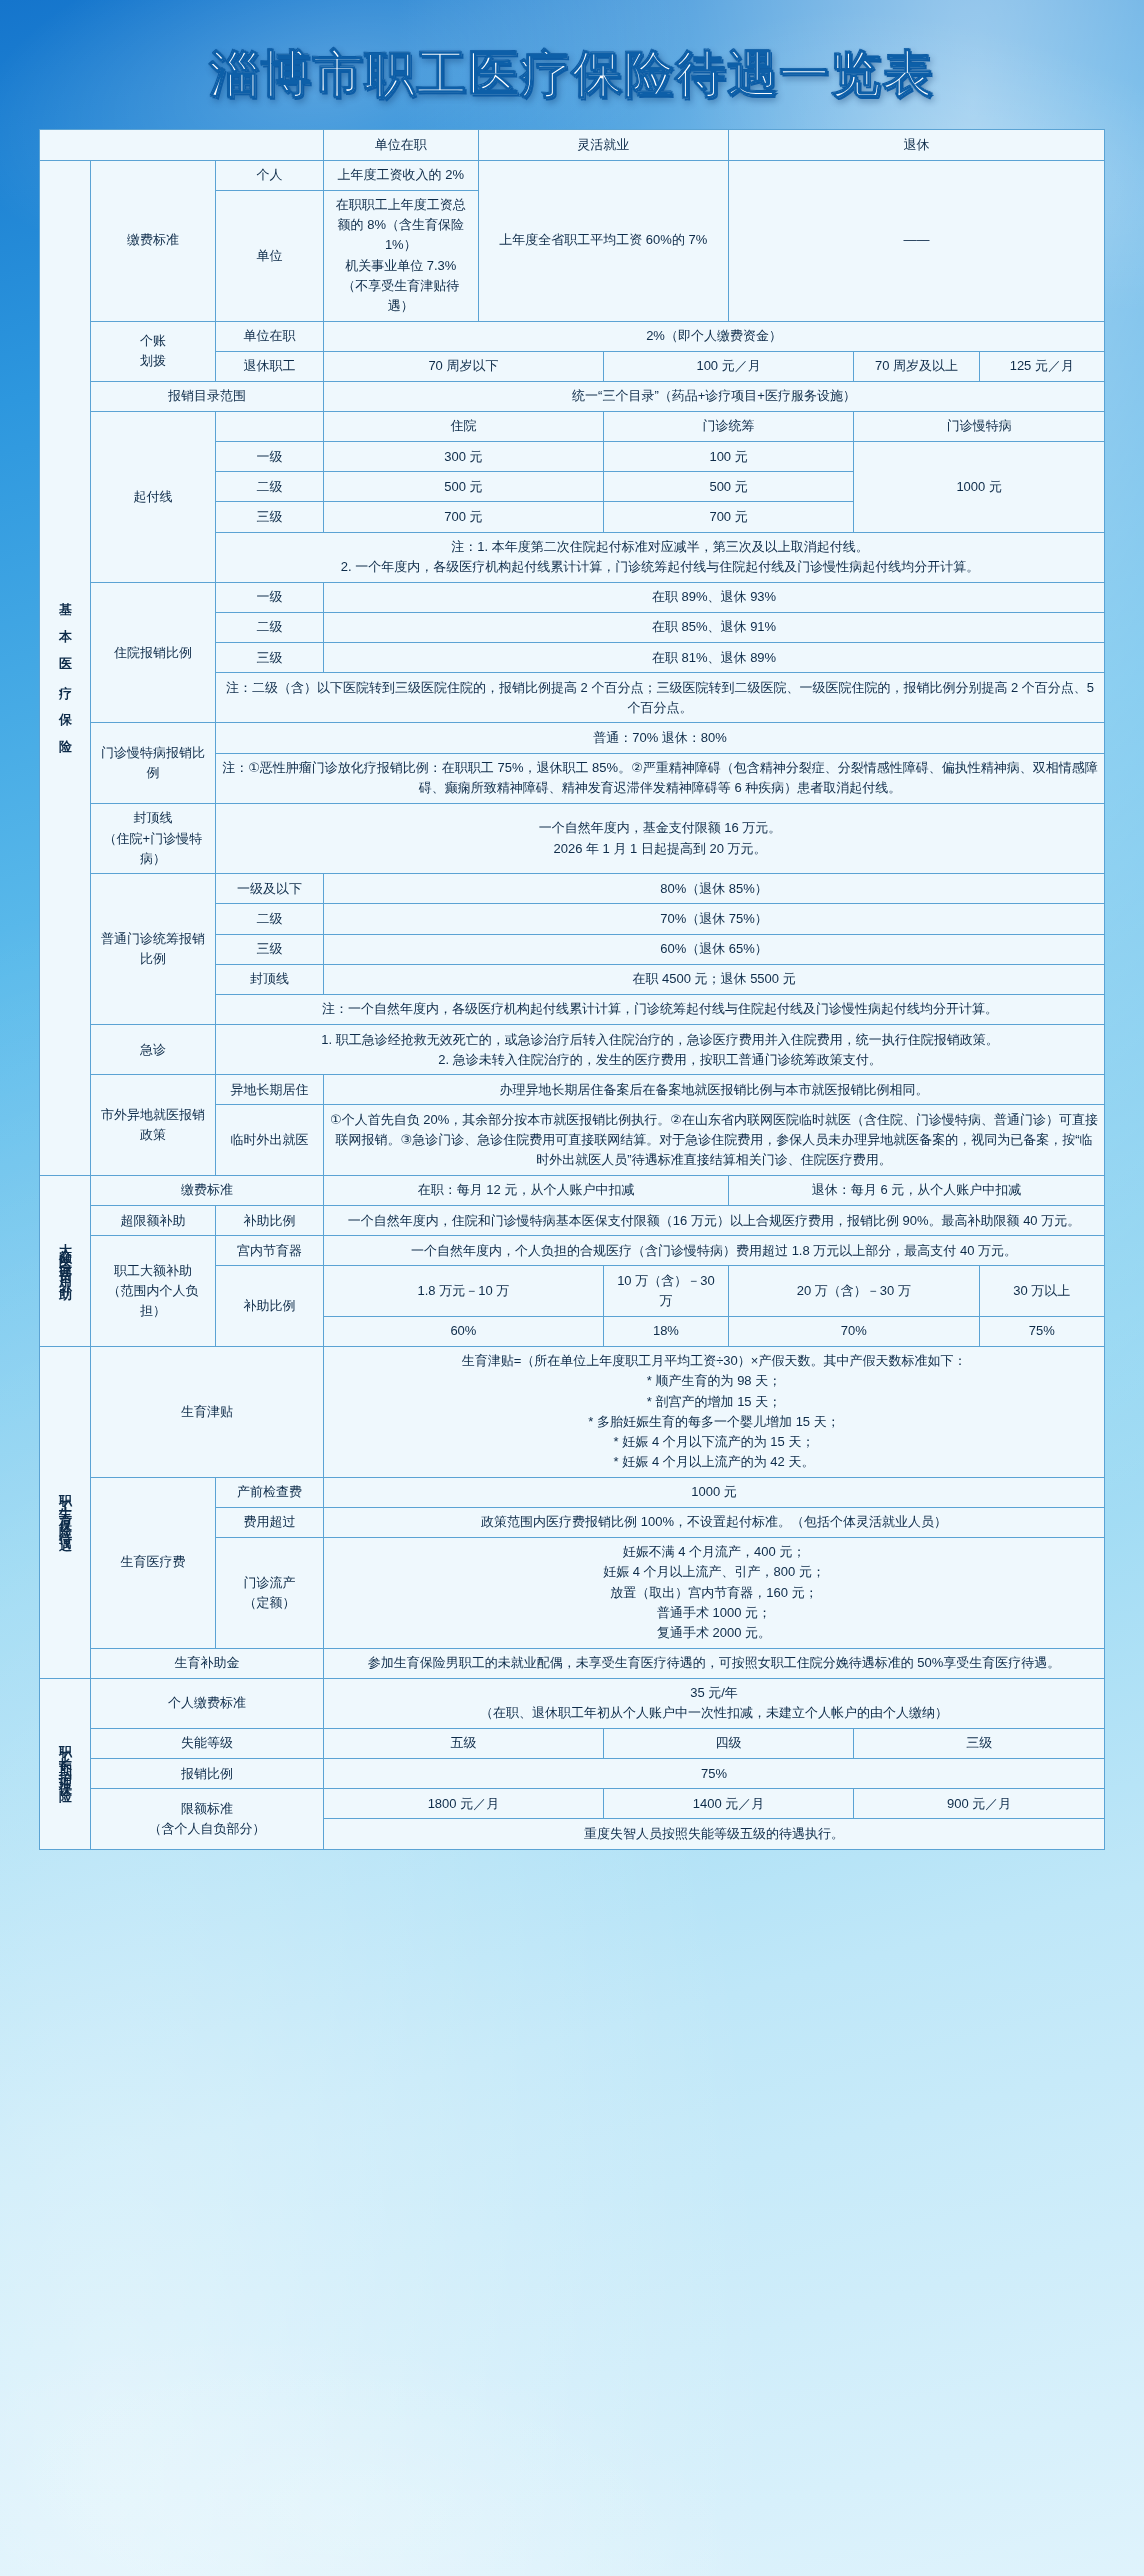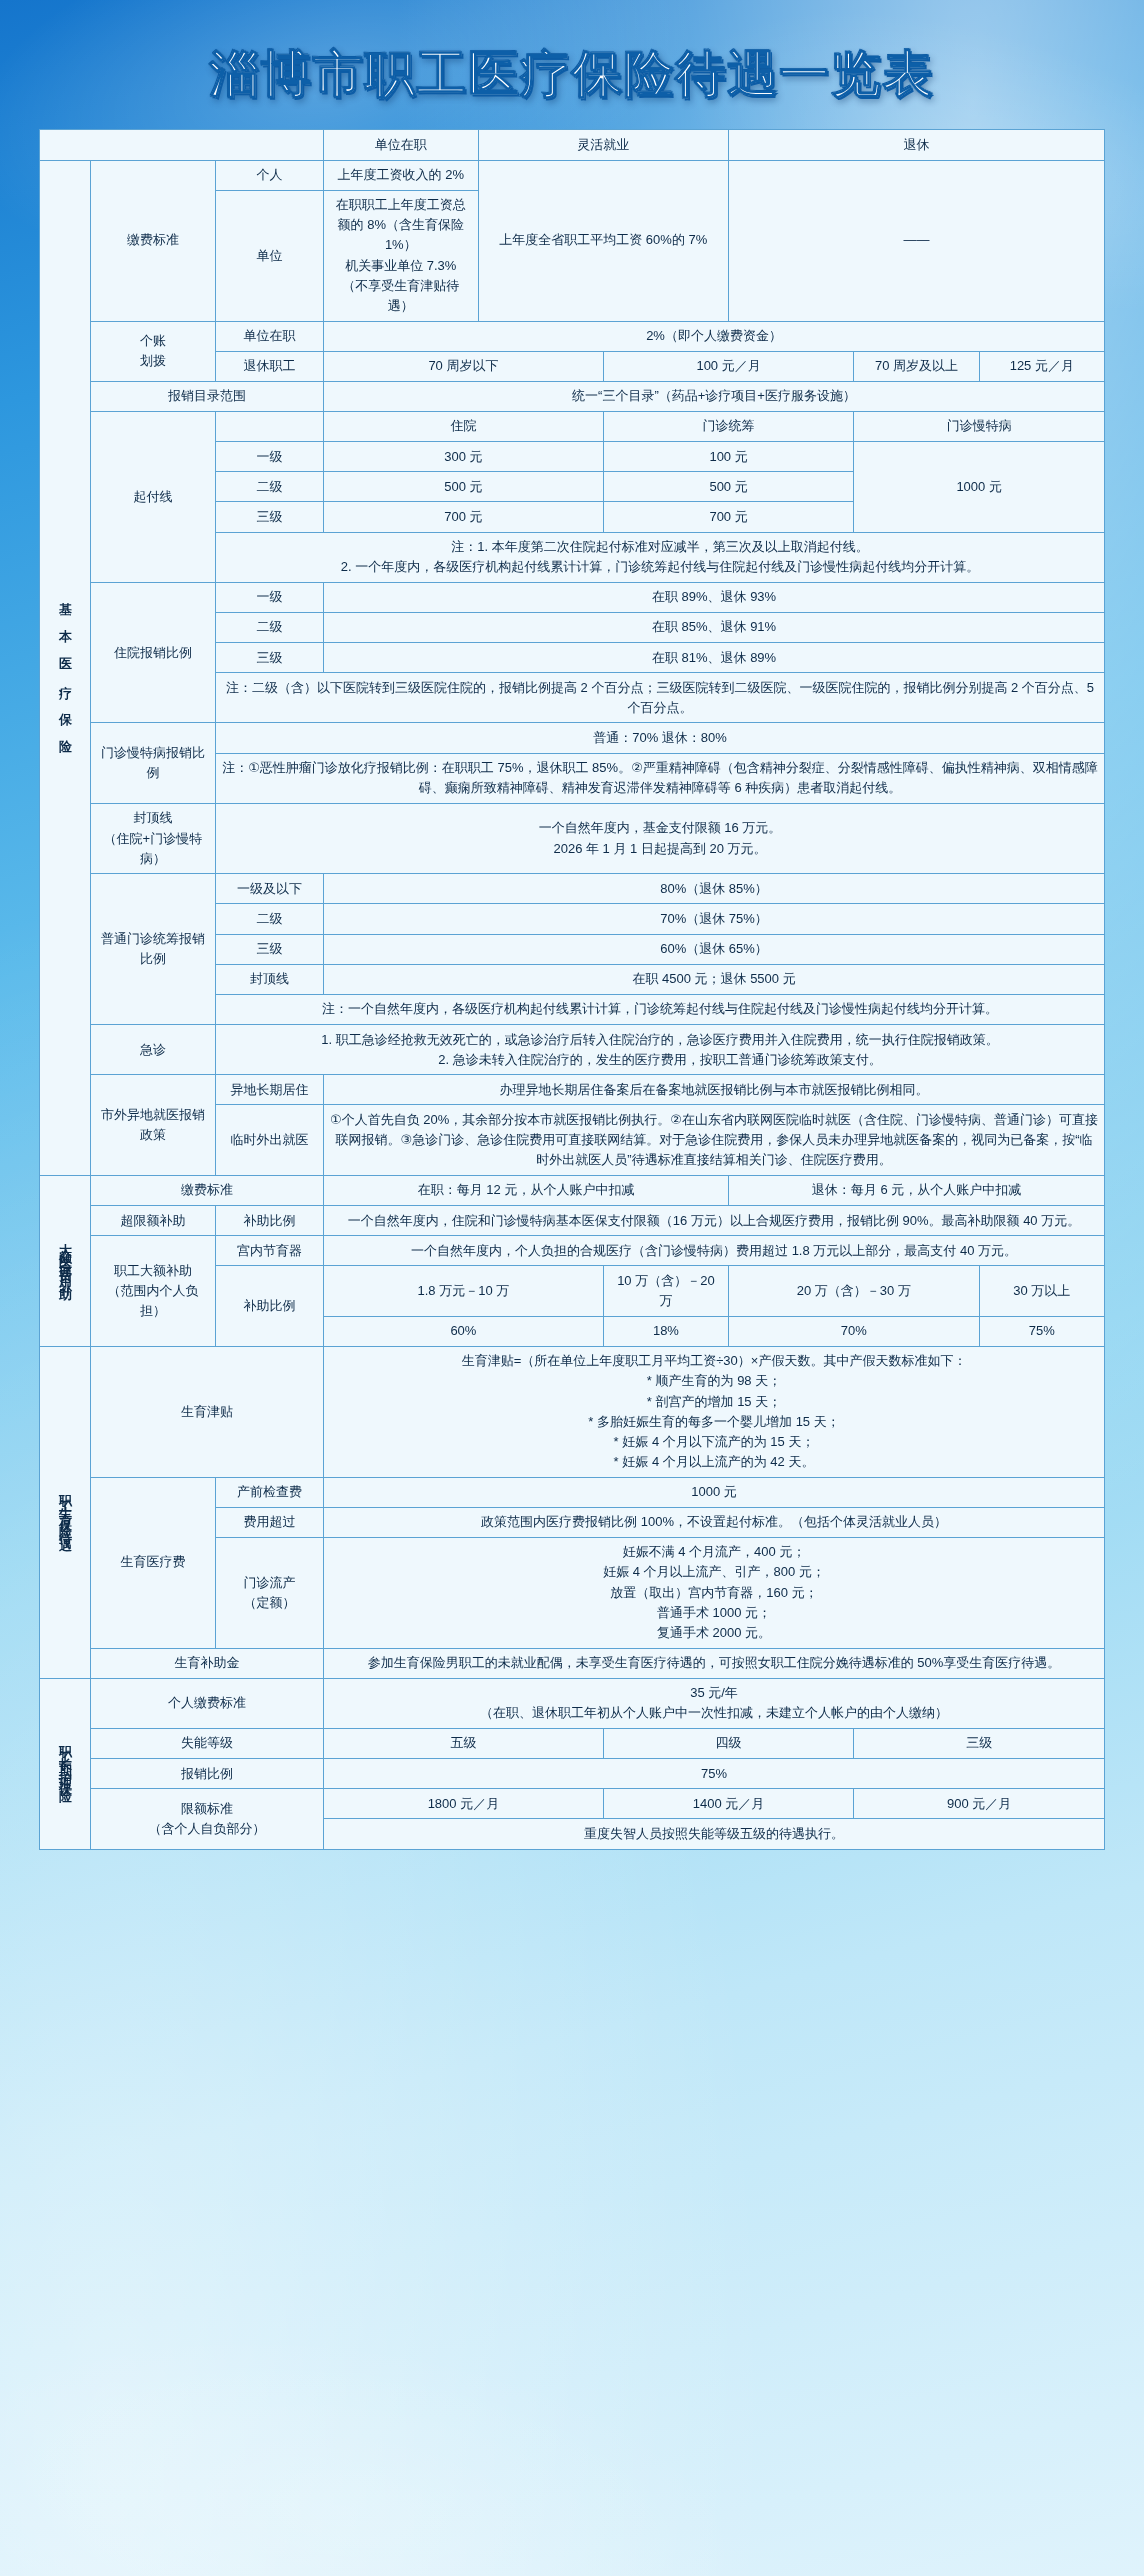--- a/index.html
+++ b/index.html
@@ -245,21 +245,21 @@
     </tr>
     <tr>
       <td class="rowlabel" rowspan="3" style="white-space:pre-line">职工大额补助
 （范围内个人负担）</td>
       <td class="rowlabel">宫内节育器</td>
       <td colspan="6" class="left">一个自然年度内，个人负担的合规医疗（含门诊慢特病）费用超过 1.8 万元以上部分，最高支付 40 万元。</td>
     </tr>
     <tr>
       <td class="rowlabel" rowspan="2">补助比例</td>
       <td class="small" colspan="2">1.8 万元－10 万</td>
-      <td class="small">10 万（含）－20 万</td>
+      <td class="small">10 万（含）－30 万</td>
       <td class="small" colspan="2">20 万（含）－30 万</td>
       <td class="small">30 万以上</td>
     </tr>
     <tr>
       <td class="small" colspan="2">60%</td>
       <td class="small">18%</td>
       <td class="small" colspan="2">70%</td>
       <td class="small">75%</td>
     </tr>
 

